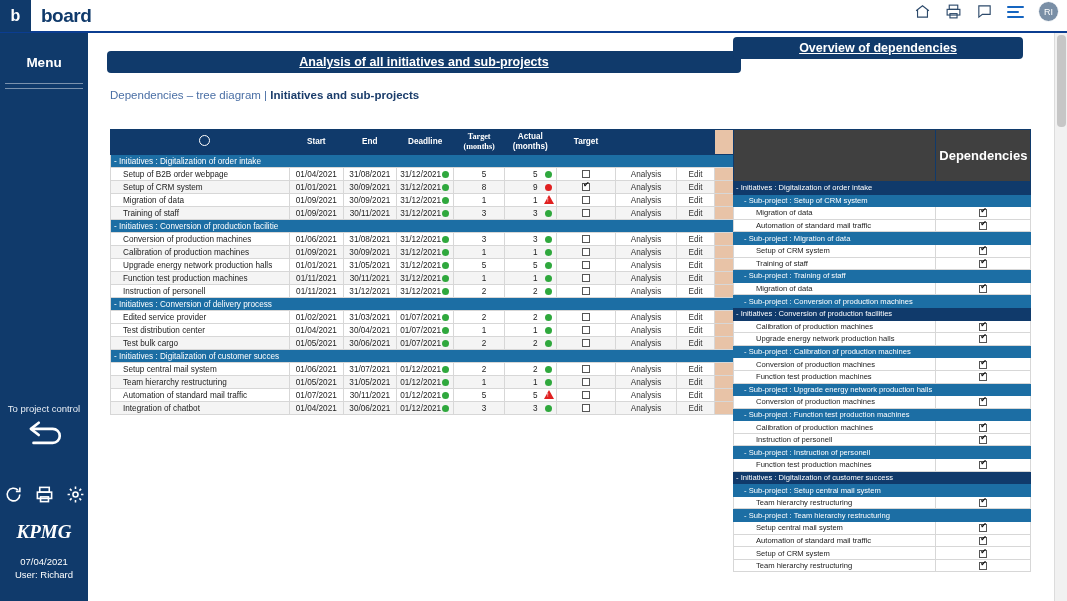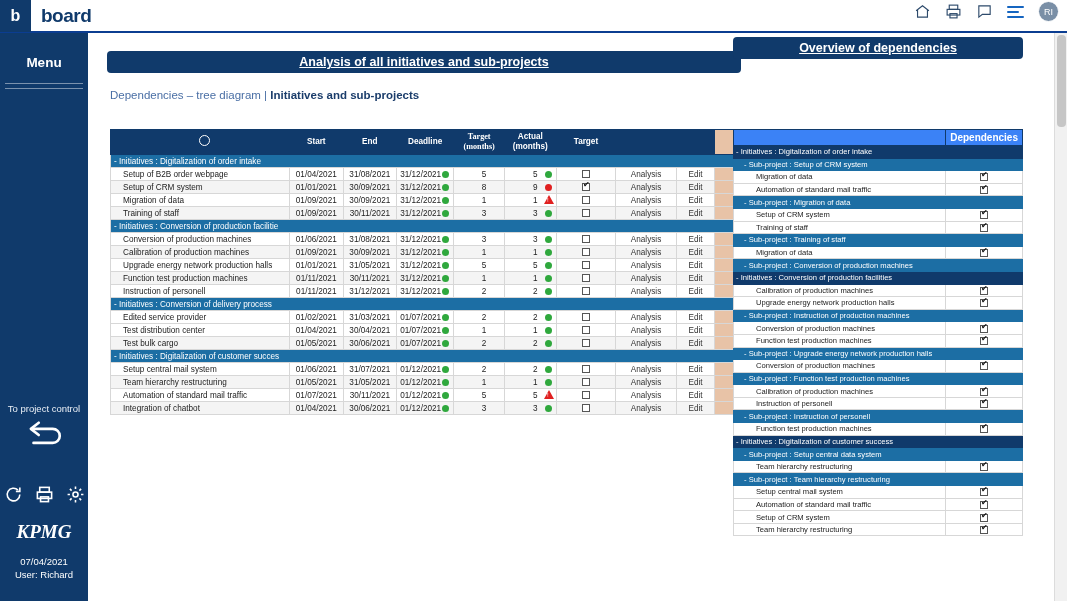--- a/index.html
+++ b/index.html
@@ -155,22 +155,22 @@
     content: "✔"; position: absolute; left: 0px; top: -3px;
     font-size: 8px; color: #111; line-height: 8px;
   }
 
   
   #tableRight {
     position: absolute; left: 645px; top: 96px; width: 290px;
     border-collapse: collapse; font-size: 7.6px; color: #222;
   }
   #tableRight th {
-    background: #3b82f6; color: #fff; font-size: 10px; font-weight: bold;
-    border: 1px solid #103a6b; padding: 2px 3px; text-align: center;
+    background: #404040; color: #fff; font-size: 13px; font-weight: bold;
+    border: 1px solid #103a6b; padding: 18px 3px; text-align: center;
   }
   #tableRight td {
     border: 1px solid #d7d7d7; padding: 1px 3px; height: 12.6px;
     white-space: nowrap; overflow: hidden;
   }
   .r-name { width: 210px; }
   .r-dep { width: 76px; text-align: center; }
   .lvl1 { background: #103a6b; color: #fff; border-color: #103a6b !important; }
   .lvl2 { background: #1c6ea4; color: #fff; border-color: #1c6ea4 !important; padding-left: 10px !important; }
   .lvl3 { padding-left: 22px !important; background: #fff; }
@@ -557,21 +557,21 @@
           </tr>
           <tr>
             <td class="r-name lvl3">Calibration of production machines</td>
             <td class="r-dep "><span class="chk on"></span></td>
           </tr>
           <tr>
             <td class="r-name lvl3">Upgrade energy network production halls</td>
             <td class="r-dep "><span class="chk on"></span></td>
           </tr>
           <tr>
-            <td class="r-name lvl2">-  Sub-project : Instruction of production machines</td>
+            <td class="r-name lvl2">-  Sub-project : Calibration of production machines</td>
             <td class="r-dep lvl2"></td>
           </tr>
           <tr>
             <td class="r-name lvl3">Conversion of production machines</td>
             <td class="r-dep "><span class="chk on"></span></td>
           </tr>
           <tr>
             <td class="r-name lvl3">Function test production machines</td>
             <td class="r-dep "><span class="chk on"></span></td>
           </tr>
@@ -601,21 +601,21 @@
           </tr>
           <tr>
             <td class="r-name lvl3">Function test production machines</td>
             <td class="r-dep "><span class="chk on"></span></td>
           </tr>
           <tr>
             <td class="r-name lvl1 ind">-  Initiatives : Digitalization of customer success</td>
             <td class="r-dep lvl1"></td>
           </tr>
           <tr>
-            <td class="r-name lvl2">-  Sub-project : Setup central data system</td>
+            <td class="r-name lvl2">-  Sub-project : Setup central mail system</td>
             <td class="r-dep lvl2"></td>
           </tr>
           <tr>
             <td class="r-name lvl3">Team hierarchy restructuring</td>
             <td class="r-dep "><span class="chk on"></span></td>
           </tr>
           <tr>
             <td class="r-name lvl2">-  Sub-project : Team hierarchy restructuring</td>
             <td class="r-dep lvl2"></td>
           </tr>

